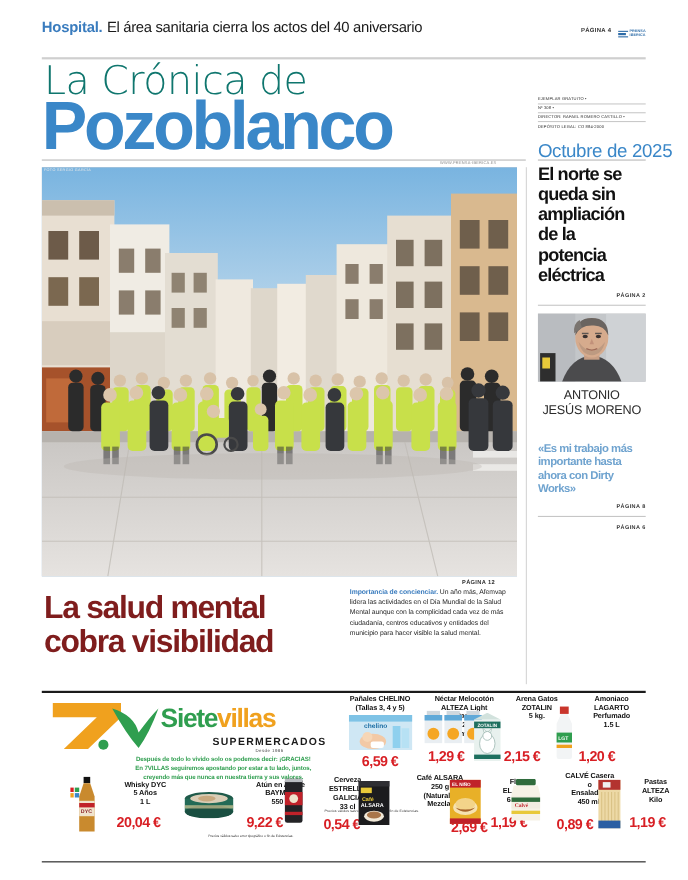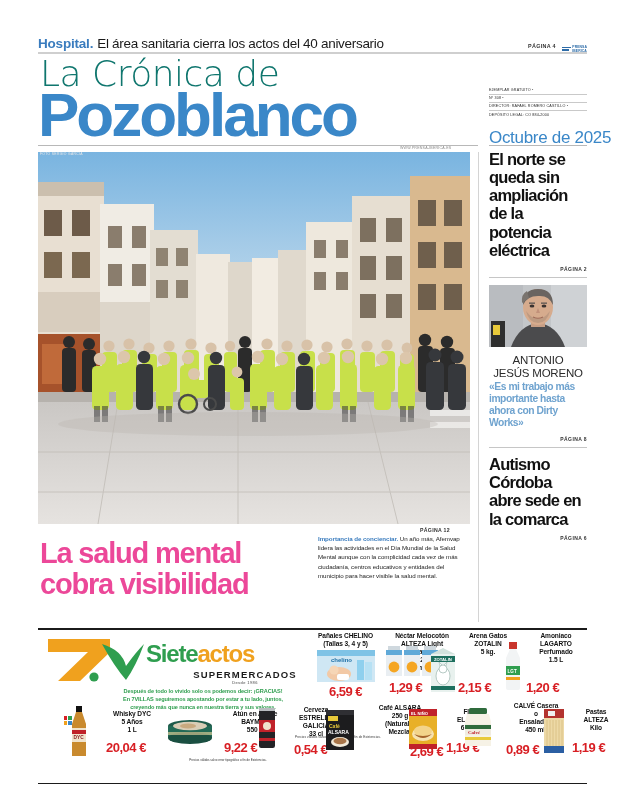--- a/index.html
+++ b/index.html
@@ -6,21 +6,21 @@
   html, body {
     width: 625px; height: 800px;
     background: #ffffff;
     font-family: "Liberation Sans", sans-serif;
     overflow: hidden;
   }
   .page { position: relative; width: 625px; height: 800px; background: #fff; }
 
   
   .teaser {
-    position: absolute; left: 38px; top: 36px; width: 549px;
+    position: absolute; left: 38px; top: 17px; width: 549px;
     display: flex; align-items: baseline; justify-content: flex-end;
   }
   .teaser-kicker {
     color: #3a7cbe; font-weight: bold; font-size: 13.5px;
     letter-spacing: -0.2px; white-space: nowrap;
   }
   .teaser-text {
     color: #1a1a1a; font-size: 13.5px; margin-left: 4px;
     letter-spacing: -0.3px; white-space: nowrap;
   }
@@ -91,21 +91,21 @@
     transform: rotate(0deg); z-index: 4; white-space: nowrap;
   }
   .photo-page {
     position: absolute; left: 420px; top: 527px;
     font-size: 5.2px; font-weight: bold; color: #333; letter-spacing: 0.3px;
   }
 
   
   .main-hl {
     position: absolute; left: 40px; top: 538px; width: 270px;
-    font-size: 29px; font-weight: bold; color: #ec4899;
+    font-size: 29px; font-weight: bold; color: #7f1d1d;
     line-height: 1.08; letter-spacing: -1.2px;
   }
 
   
   .lead {
     position: absolute; left: 318px; top: 534px; width: 152px;
     font-size: 6.2px; color: #1d1d1d; line-height: 1.48;
     letter-spacing: -0.05px; text-align: left;
   }
   .lead b { color: #3a7cbe; font-weight: bold; }
@@ -132,21 +132,21 @@
     width: 98px; height: 62px; overflow: hidden; background: #c9cbcd;
     margin-bottom: 7px;
   }
   .rail-photo svg { display: block; width: 100%; height: 100%; }
   .rail-name {
     text-align: center; font-size: 11.5px; color: #2b2b2b;
     line-height: 1.12; letter-spacing: -0.2px; font-weight: 400;
     font-family: "Liberation Sans", sans-serif;
   }
   .rail-quote {
-    margin-top: 1px; font-size: 10.3px; font-weight: bold;
+    margin-top: 23px; font-size: 10.3px; font-weight: bold;
     color: #6fa3cf; line-height: 1.18; letter-spacing: -0.45px;
   }
 
   
   .ad {
     position: absolute; left: 38px; top: 628px; width: 549px; height: 148px;
     background: #fff; border-top: 2.5px solid #1b1b1b;
   }
   .ad-bottom-rule {
     position: absolute; left: 38px; top: 783px; width: 549px; height: 1px;
@@ -480,34 +480,33 @@
       <div class="rail-name">
         <div>ANTONIO</div>
         <div>JESÚS MORENO</div>
       </div>
       <div class="rail-quote">«Es mi trabajo más importante hasta ahora con Dirty Works»</div>
       <div class="rail-page">PÁGINA 8</div>
     </div>
     <div class="rail-rule"></div>
 
     <div>
-      <div class="rail-hl">Autismo Córdoba abre sede en la comarca</div>
       <div class="rail-page">PÁGINA 6</div>
     </div>
   </div>
 
   <div class="ad">
 
     <svg class="sv-logo" viewBox="0 0 105 48">
       <path d="M4 3 L66 3 L66 16 L36 45 L14 45 L44 16 L4 16 Z" fill="#f0a11e"></path>
       <path d="M58 8 Q78 14 82 30 Q92 16 100 8 Q92 30 82 44 Q70 30 58 8 Z" fill="#2f9e4f"></path>
       <circle cx="50" cy="41" r="4.6" fill="#2f9e4f"></circle>
     </svg>
 
-    <div class="sv-brand"><span class="g">Siete</span><span class="o">actos</span></div>
+    <div class="sv-brand"><span class="g">Siete</span><span class="o">villas</span></div>
     <div class="sv-sub">SUPERMERCADOS</div>
     <div class="sv-since">Desde 1986</div>
 
     <div class="sv-msg">
       <div>Después de todo lo vivido solo os podemos decir: ¡GRACIAS!</div>
       <div>En 7VILLAS seguiremos apostando por estar a tu lado, juntos,</div>
       <div>creyendo más que nunca en nuestra tierra y sus valores.</div>
     </div>
 
     <div class="sv-sq">

